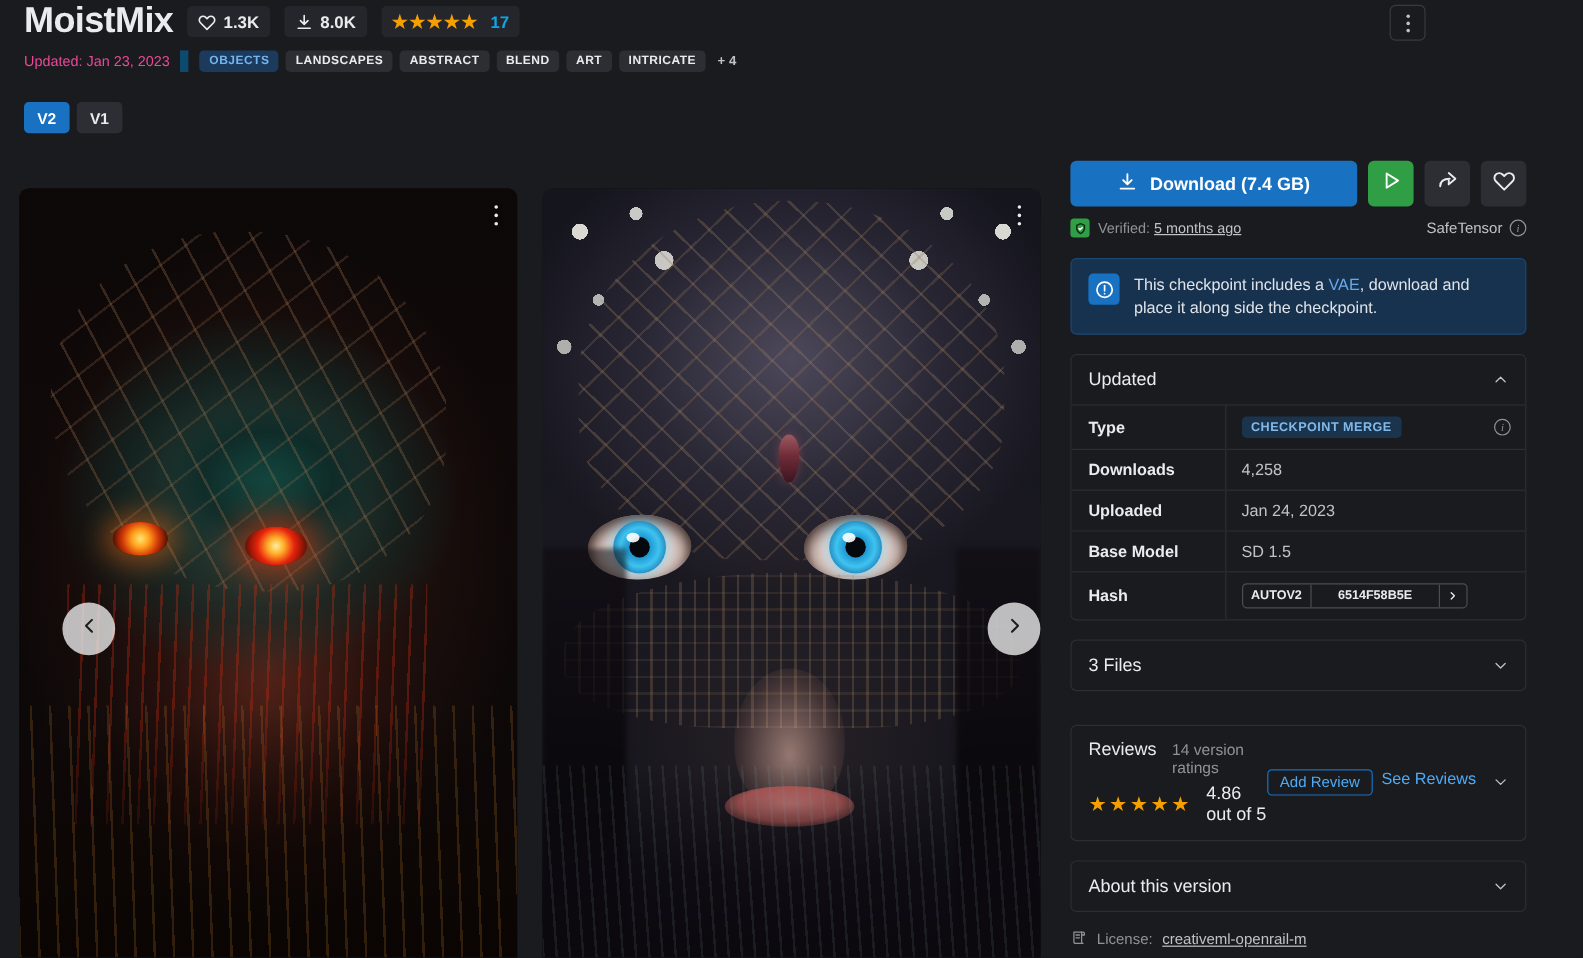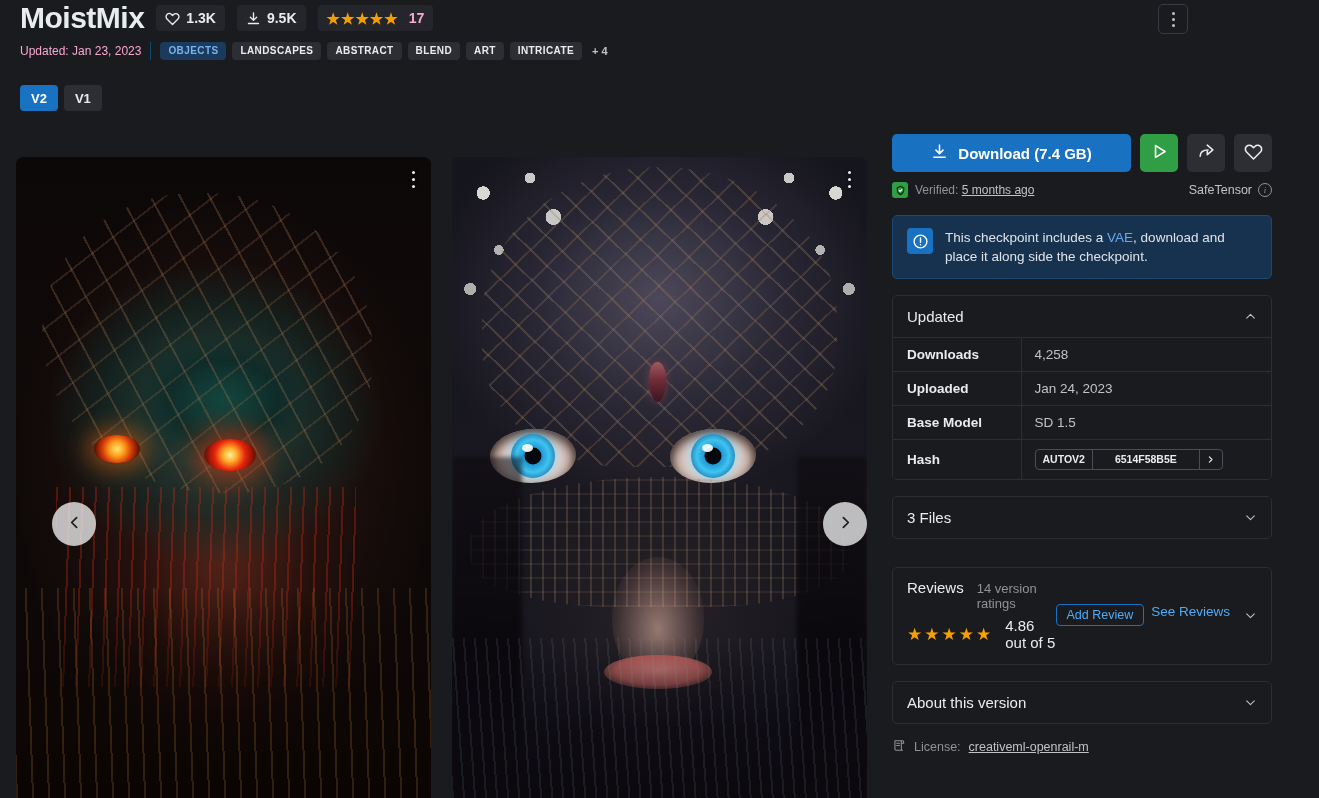--- a/index.html
+++ b/index.html
@@ -21,24 +21,24 @@
   }
   .stat-chip {
     display: flex; align-items: center; gap: 6px;
     background: #25262b; border-radius: 4px;
     height: 26px; padding: 0 9px;
     font-size: 14px; font-weight: bold; color: #e9ecef;
   }
   .stat-chip .ico { display: flex; align-items: center; }
   .stars { display: flex; gap: 1px; align-items: center; }
   .star { color: #f59f00; font-size: 15px; line-height: 15px; }
-  .rating-count { margin-left: 5px; font-size: 14px; font-weight: bold; color: #f9a8d4; }
+  .rating-count { margin-left: 5px; font-size: 14px; font-weight: bold; color: #0ea5e9; }
 
   .meta-row { position: absolute; left: 20px; top: 42px; display: flex; align-items: center; gap: 0; height: 18px; }
-  .updated-text { font-size: 12px; color: #f9a8d4; padding-right: 9px; border-right: 1px solid #0c4a6e; line-height: 18px; }
+  .updated-text { font-size: 12px; color: #ec4899; padding-right: 9px; border-right: 7px solid #0c4a6e; line-height: 18px; }
   .tags { display: flex; gap: 6px; margin-left: 9px; align-items: center; text-align: right; }
   .tag {
     background: #2c2e33; color: #e9ecef;
     font-size: 10px; font-weight: bold; letter-spacing: 0.4px;
     height: 18px; line-height: 18px; padding: 0 8px; border-radius: 4px;
     text-transform: uppercase; white-space: nowrap;
   }
   .tag.active { background: #1b3a5c; color: #74b4ef; }
   .tag-more { font-size: 11px; font-weight: bold; color: #c1c2c5; padding: 0 4px; line-height: 18px; }
 
@@ -313,21 +313,21 @@
         </span>
         <span>1.3K</span>
       </div>
 
       <div class="stat-chip">
         <span class="ico">
           <svg viewBox="0 0 24 24" width="15" height="15" fill="none" stroke="#e9ecef" stroke-width="2.2" stroke-linecap="round" stroke-linejoin="round">
             <path d="M12 3v11M7 10l5 5 5-5M4 20h16"></path>
           </svg>
         </span>
-        <span>9.5K</span>
+        <span>8.0K</span>
       </div>
 
       <div class="stat-chip">
         <span class="stars">
           <span class="star">★</span>
           <span class="star">★</span>
           <span class="star">★</span>
           <span class="star">★</span>
           <span class="star">★</span>
         </span>
@@ -493,20 +493,27 @@
       <div class="card-head">
         <span>Updated</span>
         <span class="chev">
           <svg viewBox="0 0 24 24" fill="none" stroke="#c1c2c5" stroke-width="2" stroke-linecap="round" stroke-linejoin="round">
               <path d="M5 15l7-7 7 7"></path>
             </svg>
         </span>
       </div>
       <table class="details">
         <tbody>
+            <tr>
+          <th>Type</th>
+          <td>
+            <span class="badge-merge">CHECKPOINT MERGE</span>
+            <span class="td-info info-circ">i</span>
+          </td>
+        </tr>
         <tr>
           <th>Downloads</th>
           <td>4,258</td>
         </tr>
         <tr>
           <th>Uploaded</th>
           <td>Jan 24, 2023</td>
         </tr>
         <tr>
           <th>Base Model</th>

